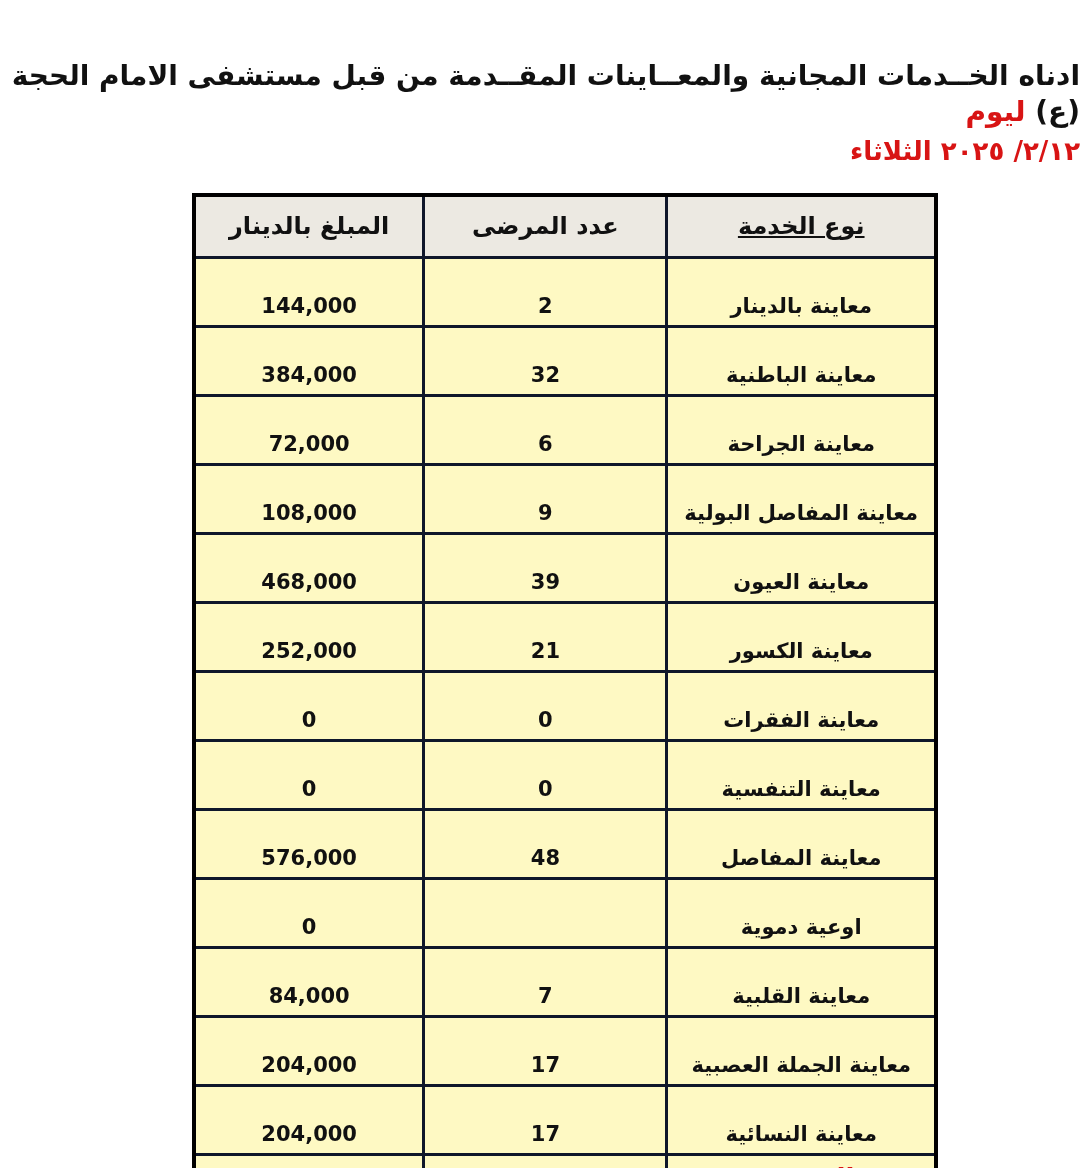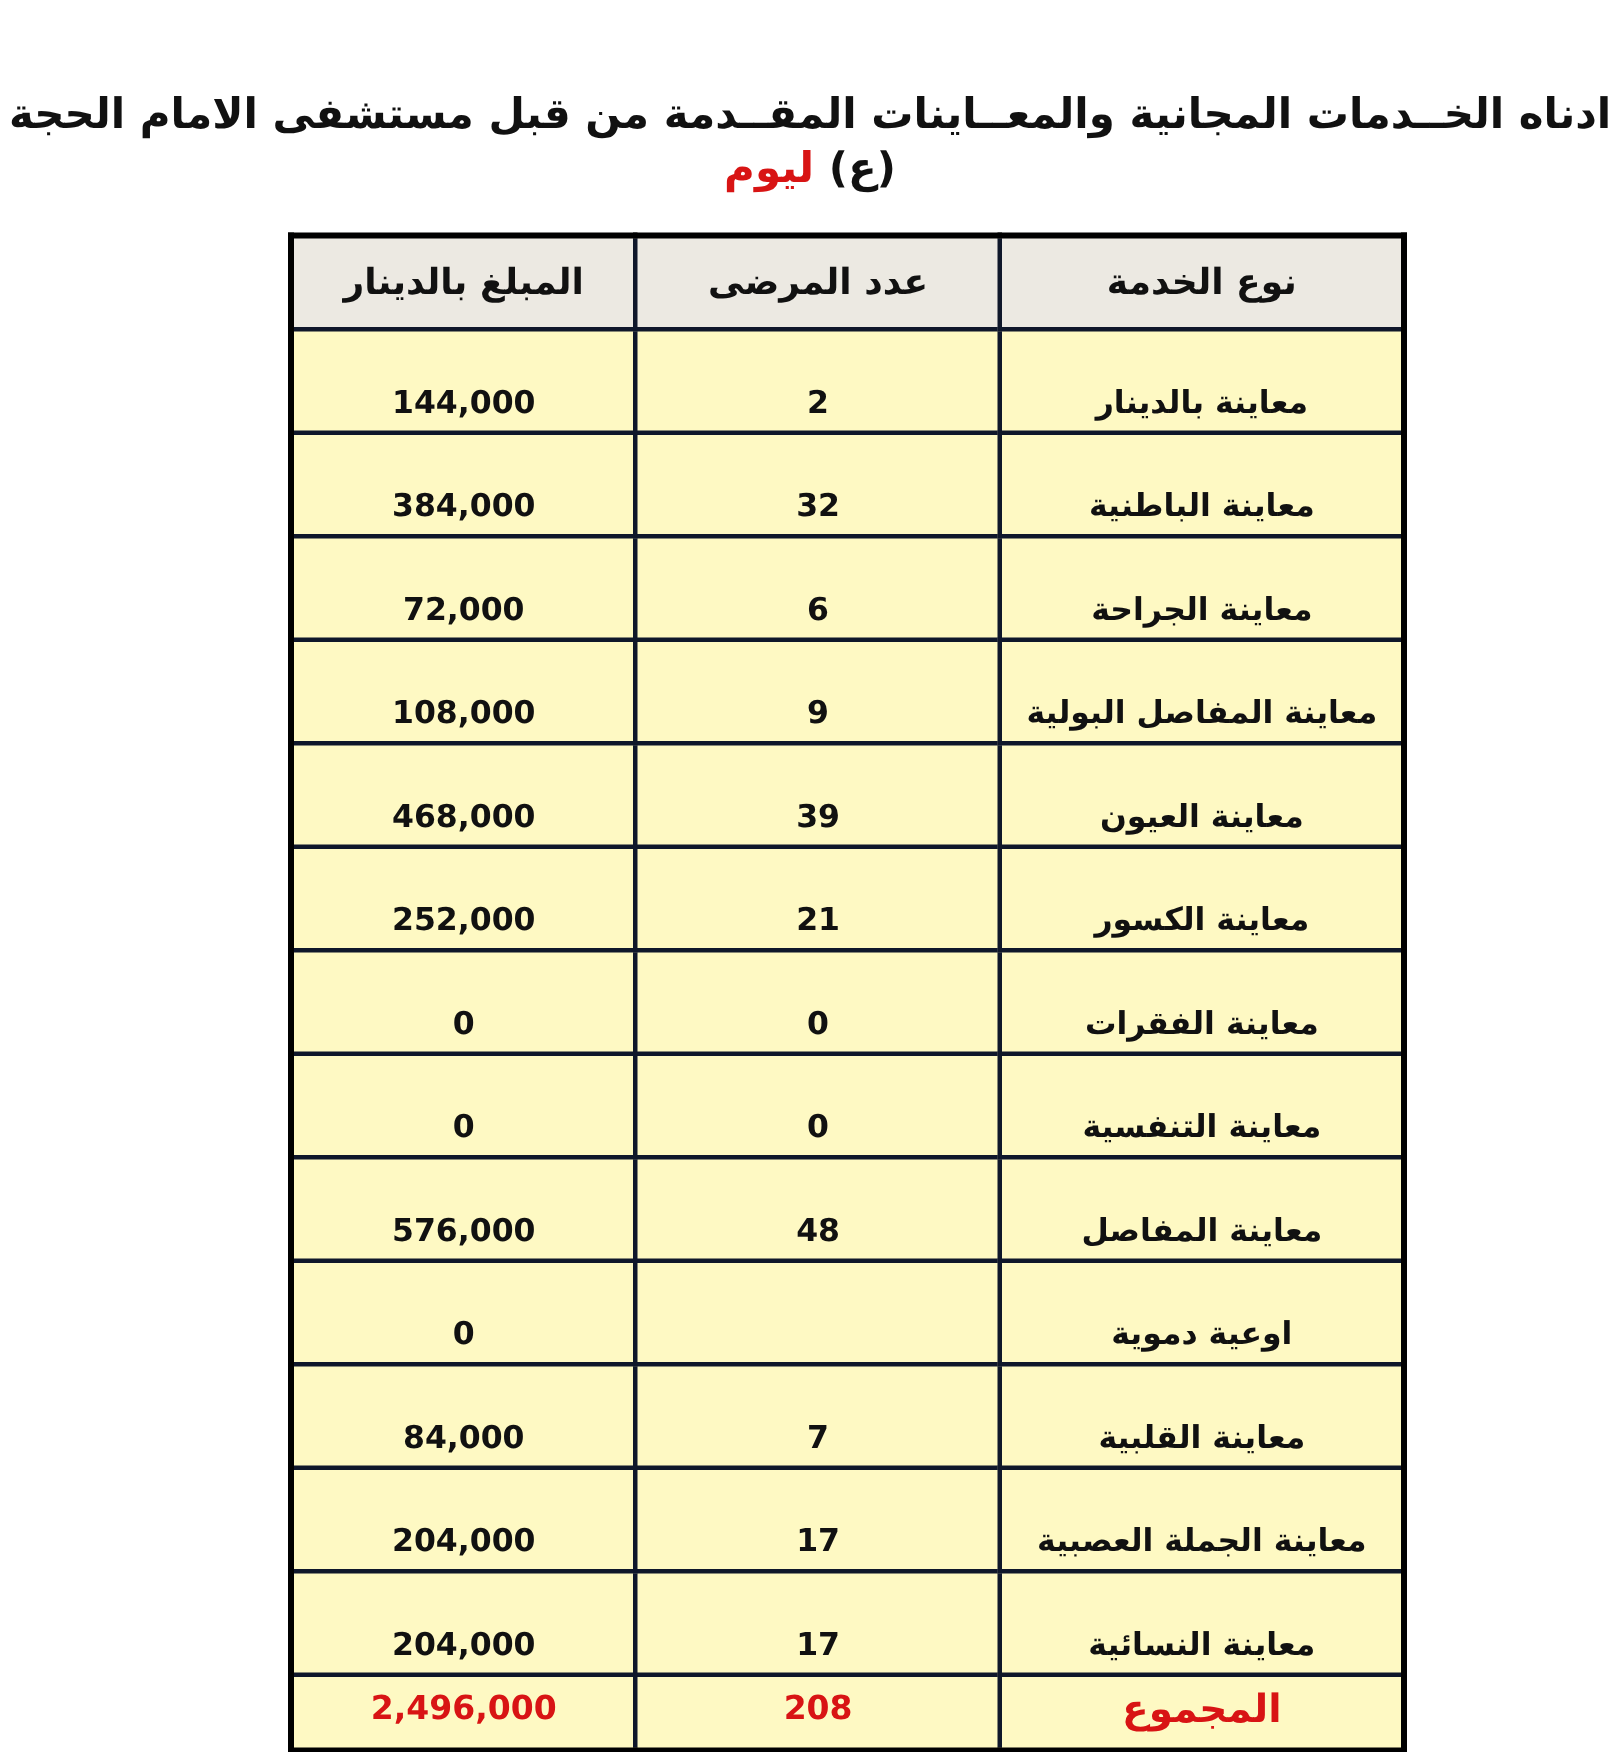--- a/index.html
+++ b/index.html
@@ -12,21 +12,20 @@
     direction: rtl;
     overflow: hidden;
   }
   .page {
     width: 1080px;
     height: 1168px;
     position: relative;
   }
   .title-block {
     padding-top: 58px;
-    text-align: center;
     font-weight: bold;
     line-height: 1.3;
   }
   .title-line1 {
     font-size: 28px;
     color: #111111;
     letter-spacing: 0px;
   }
   .title-red {
     color: #d81414;
@@ -44,21 +43,21 @@
     table-layout: fixed;
   }
   table.services th,
   table.services td {
     border: 3px solid #0f172a;
     text-align: center;
   }
   table.services {
     border: 4px solid #000000;
   }
-  th.col-service { width: 36.3%; }
+  th.col-service { width: 36.3%; text-decoration: underline; }
   th.col-patients { width: 32.8%; }
   th.col-amount  { width: 30.9%; }
   thead th {
     background: #ece9e2;
     height: 57px;
     font-size: 24px;
     font-weight: bold;
     color: #111111;
     vertical-align: middle;
   }
@@ -84,20 +83,21 @@
 </head>
 <body>
 
 <div class="page">
 
   <div class="title-block">
     <div class="title-line1">
       <span>ادناه الخــدمات المجانية والمعــاينات  المقــدمة من قبل مستشفى الامام الحجة (ع)</span>
       <span class="title-red">ليوم</span>
     </div>
+    <div class="title-line2">٢/١٢/ ٢٠٢٥ الثلاثاء</div>
   </div>
 
   <table class="services">
     <thead>
       <tr>
         <th class="col-service">نوع الخدمة</th>
         <th class="col-patients">عدد المرضى</th>
         <th class="col-amount">المبلغ بالدينار</th>
       </tr>
     </thead>

